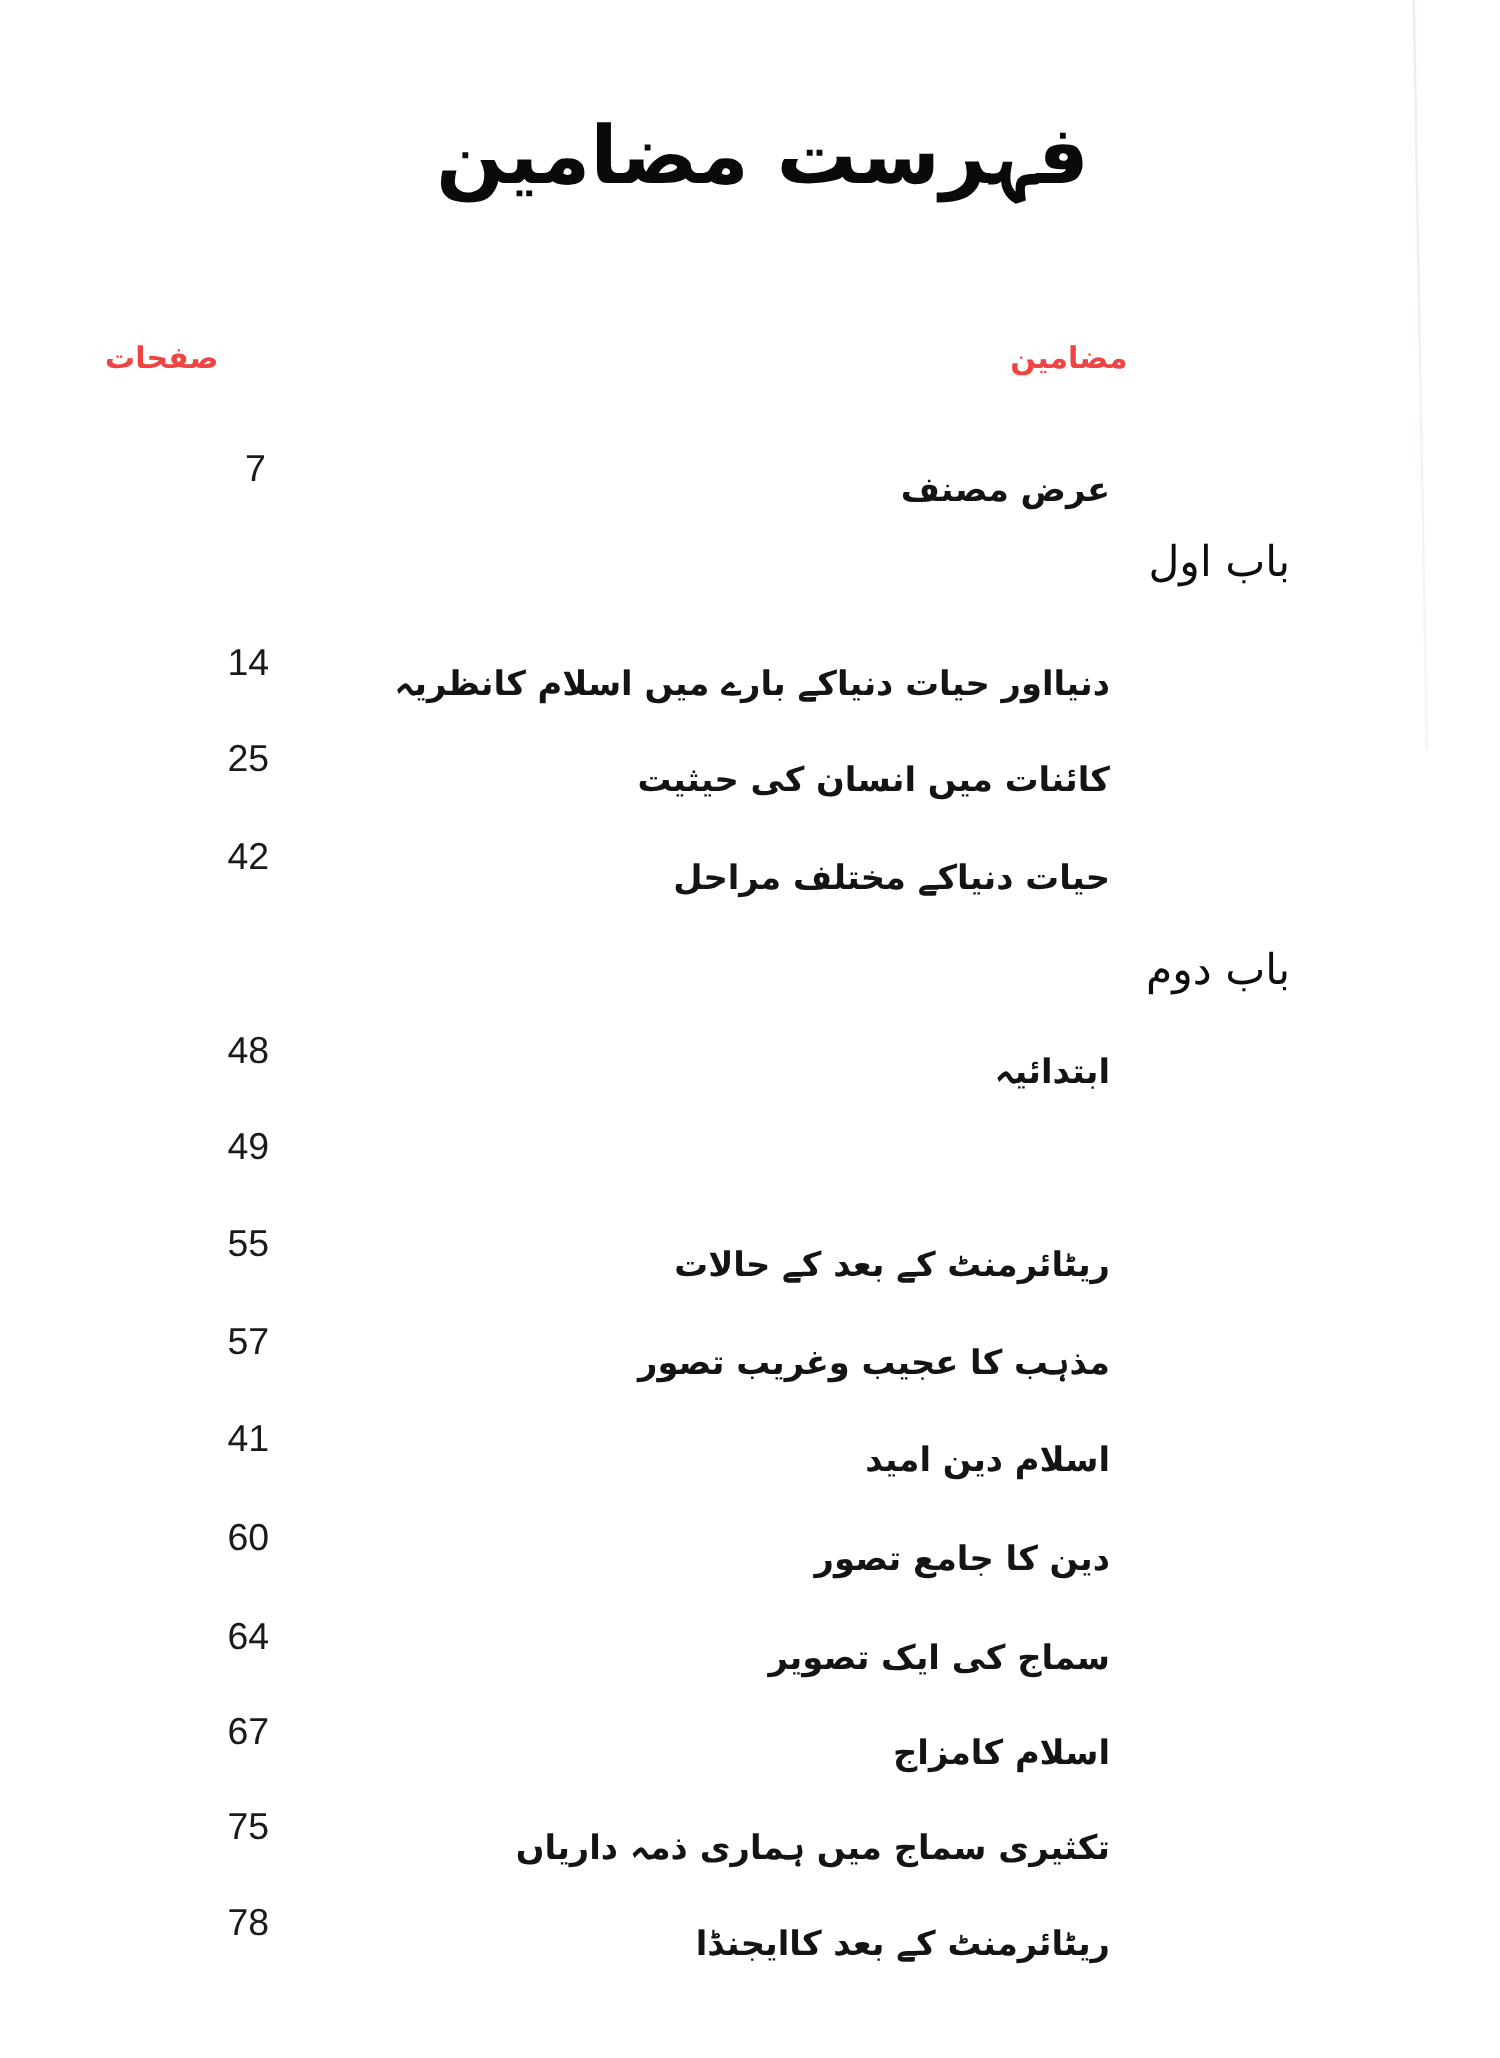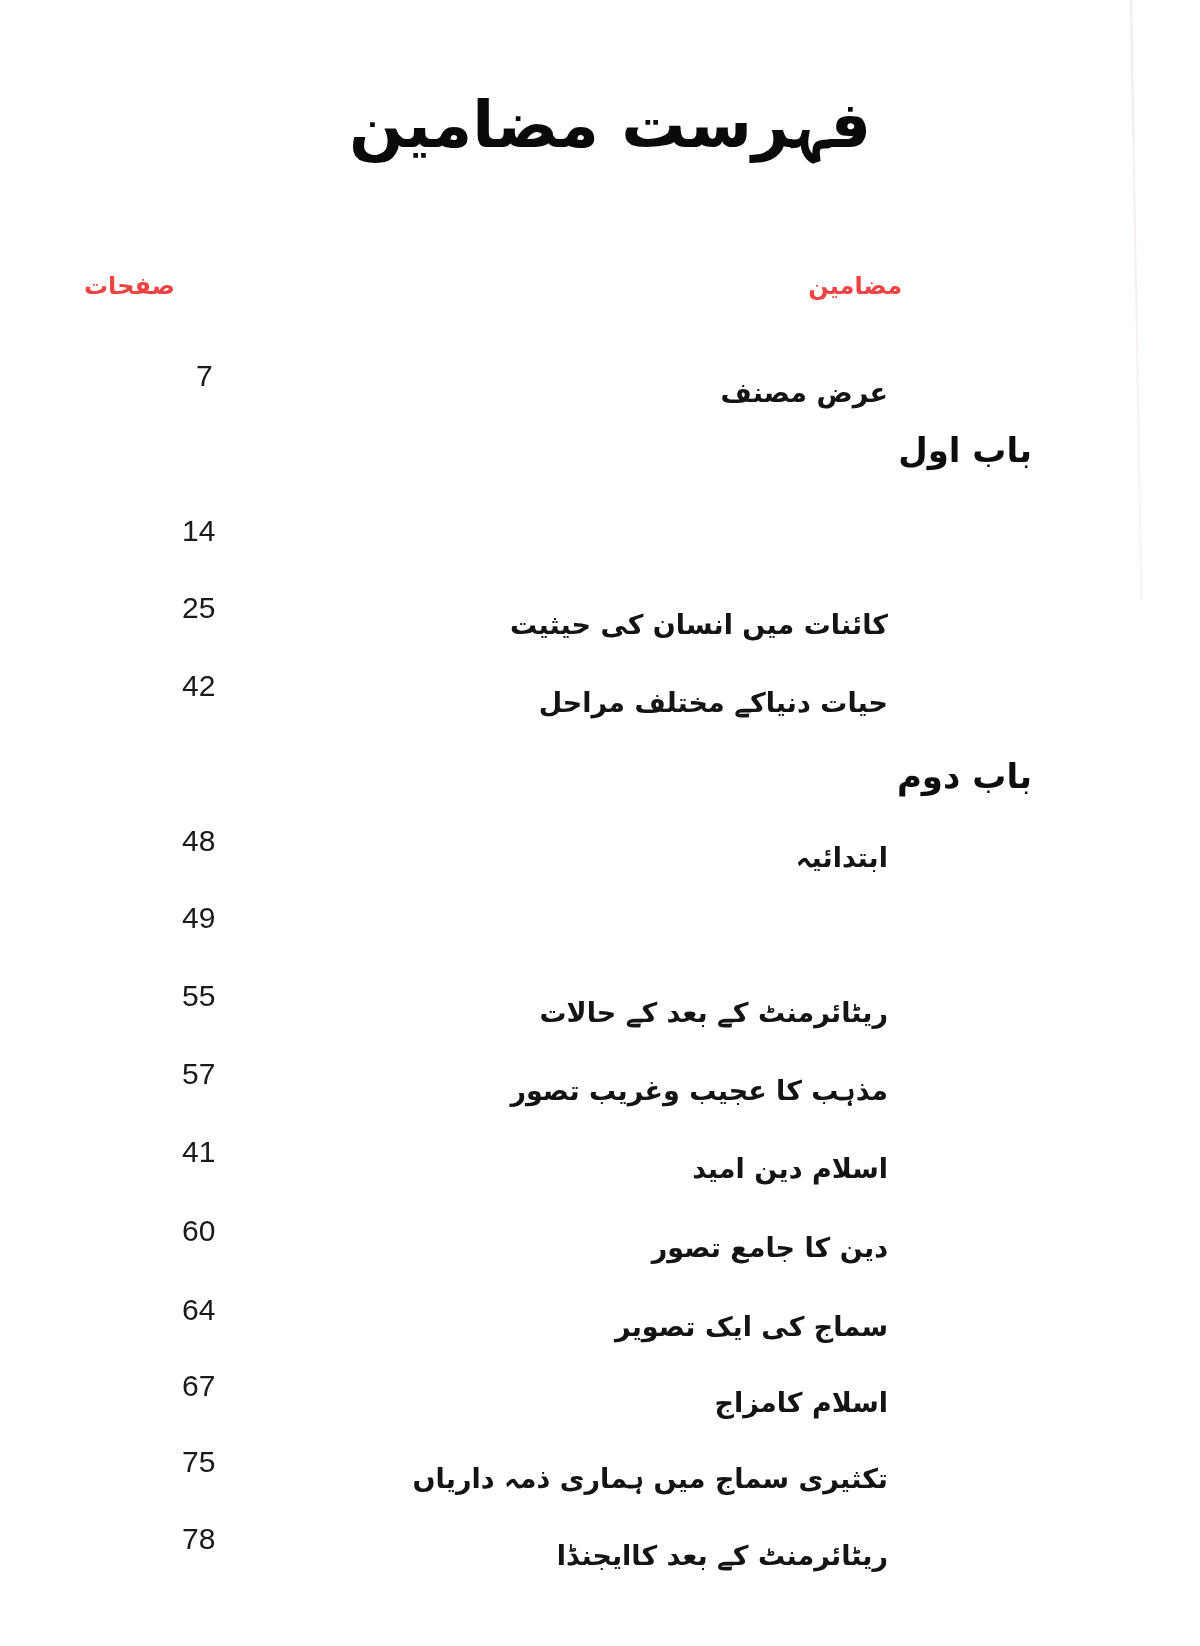--- a/index.html
+++ b/index.html
@@ -75,21 +75,21 @@
       font-size: 30px;
       color: #1a1a1a;
       top: 18px;
       line-height: 36px;
     }
     .chapter {
       position: absolute;
       right: 168px;
       direction: rtl;
       font-size: 34px;
-      font-weight: bold;
+      font-weight: normal;
       color: #0d0d0d;
       white-space: nowrap;
     }
   </style>
 </head>
 <body>
 
 <div class="page-edge"></div>
 
 <div class="title">فہرست مضامین</div>
@@ -98,20 +98,21 @@
 <div class="col-header pages">صفحات</div>
 
 <div class="row" style="top:340px;">
   <span class="entry-title">عرض مصنف</span>
   <span class="entry-page" style="left:196px;">7</span>
 </div>
 
 <div class="chapter" style="top:430px;">باب اول</div>
 
 <div class="row" style="top:495px;">
+  <span class="entry-title">دنیااور حیات دنیاکے بارے میں اسلام کانظریہ</span>
   <span class="entry-page">14</span>
 </div>
 <div class="row" style="top:572px;">
   <span class="entry-title">کائنات میں انسان کی حیثیت</span>
   <span class="entry-page">25</span>
 </div>
 <div class="row" style="top:650px;">
   <span class="entry-title">حیات دنیاکے مختلف مراحل</span>
   <span class="entry-page">42</span>
 </div>

